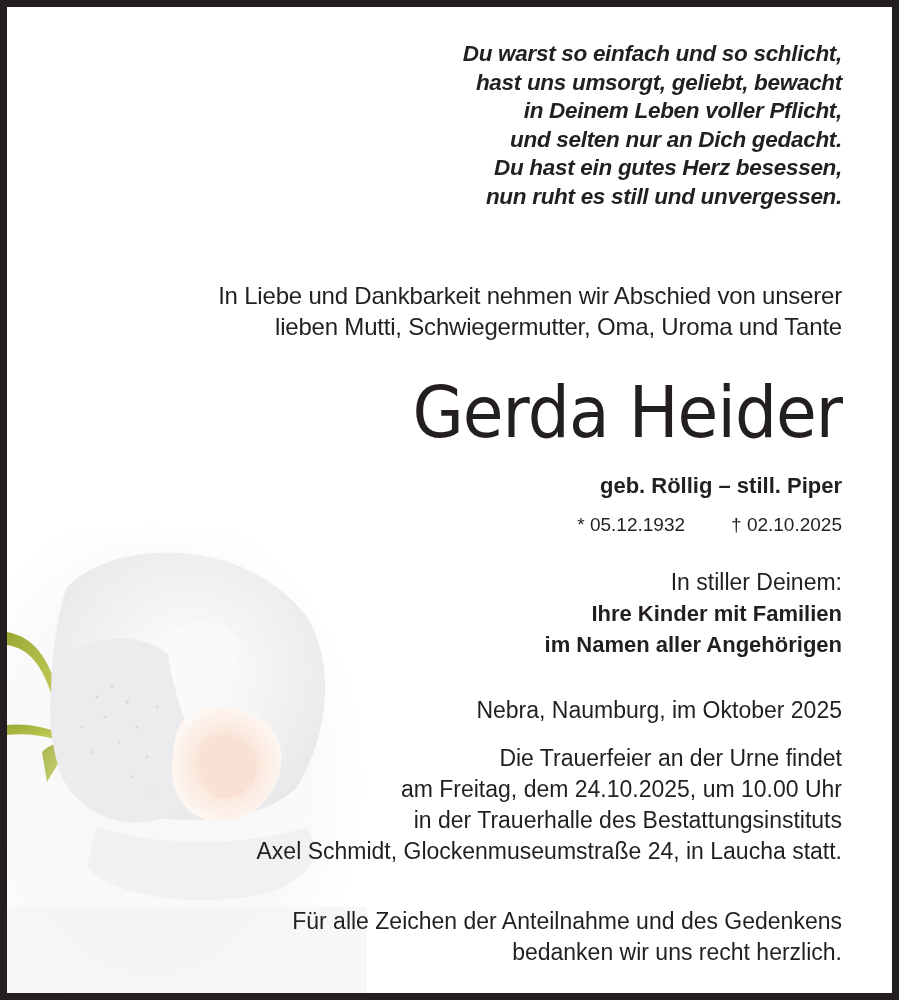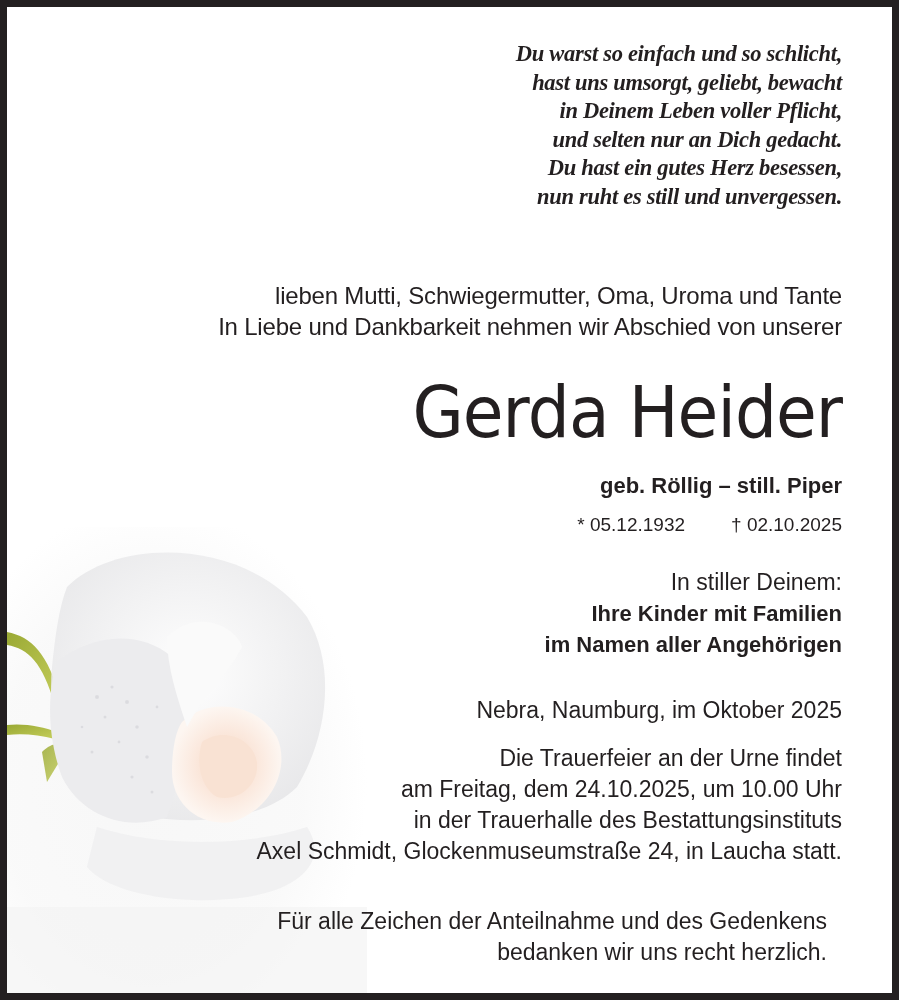--- a/index.html
+++ b/index.html
@@ -14,21 +14,21 @@
     .rose {
       position: absolute; left: 0; top: 520px; width: 360px; height: 466px;
     }
     .content {
       position: absolute; right: 50px; top: 0; width: 800px;
       text-align: right; color: #231f20;
       font-family: "Liberation Sans", "DejaVu Sans", sans-serif;
     }
     .poem {
       position: absolute; right: 0; top: 33px;
-      font-family: Liberation Serif, serif;
+      font-family: Liberation Sans, sans-serif;
       font-style: italic; font-weight: bold;
       font-size: 22.5px; line-height: 28.6px; letter-spacing: -0.3px;
     }
     .poem div { white-space: nowrap; }
     .intro {
       position: absolute; right: 0; top: 273px;
       font-size: 24px; line-height: 31px; letter-spacing: -0.2px;
       white-space: nowrap; font-weight: normal;
     }
     .name {
@@ -53,21 +53,21 @@
     .mourning .b { font-weight: bold; font-size: 22px; }
     .place {
       position: absolute; right: 0; top: 688px;
       font-size: 23px; line-height: 31px; white-space: nowrap;
     }
     .ceremony {
       position: absolute; right: 0; top: 736px;
       font-size: 23px; line-height: 31px; white-space: nowrap;
     }
     .thanks {
-      position: absolute; right: 15px; top: 899px;
+      position: absolute; right: 0; top: 899px;
       font-size: 23px; line-height: 31px; white-space: nowrap;
     }
   </style>
 </head>
 <body>
 
 <div class="card">
 
   <svg class="rose" viewBox="0 0 360 466">
     <defs>
@@ -122,22 +122,22 @@
     <div class="poem">
       <div>Du warst so einfach und so schlicht,</div>
       <div>hast uns umsorgt, geliebt, bewacht</div>
       <div>in Deinem Leben voller Pflicht,</div>
       <div>und selten nur an Dich gedacht.</div>
       <div>Du hast ein gutes Herz besessen,</div>
       <div>nun ruht es still und unvergessen.</div>
     </div>
 
     <div class="intro">
+      <div>In Liebe und Dankbarkeit nehmen wir Abschied von unserer</div>
       <div>lieben Mutti, Schwiegermutter, Oma, Uroma und Tante</div>
-      <div>In Liebe und Dankbarkeit nehmen wir Abschied von unserer</div>
     </div>
 
     <div class="name">Gerda Heider</div>
 
     <div class="maiden">geb. Röllig – still. Piper</div>
 
     <div class="dates">
       <span>* 05.12.1932</span><span>† 02.10.2025</span>
     </div>
 

